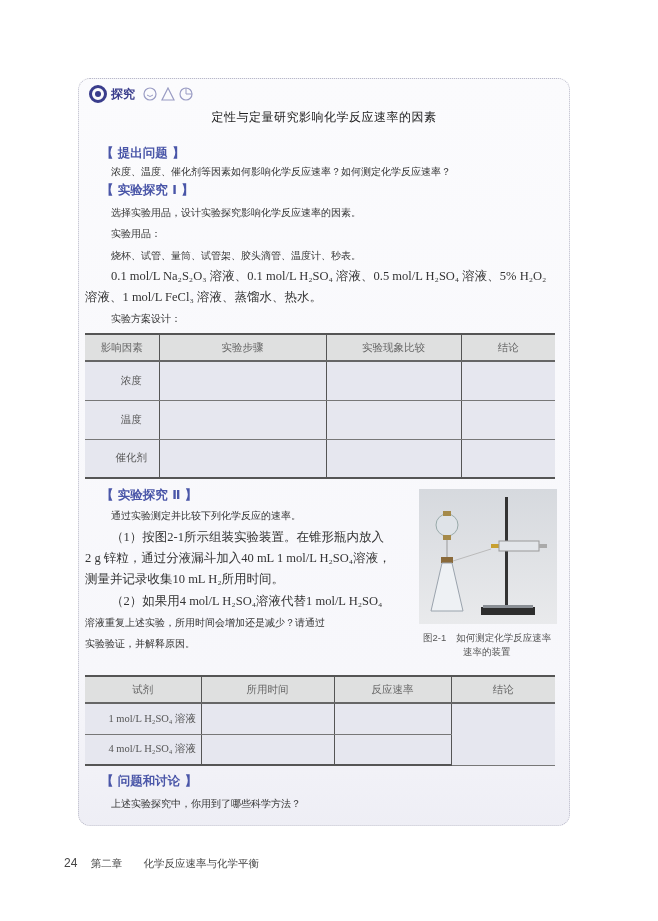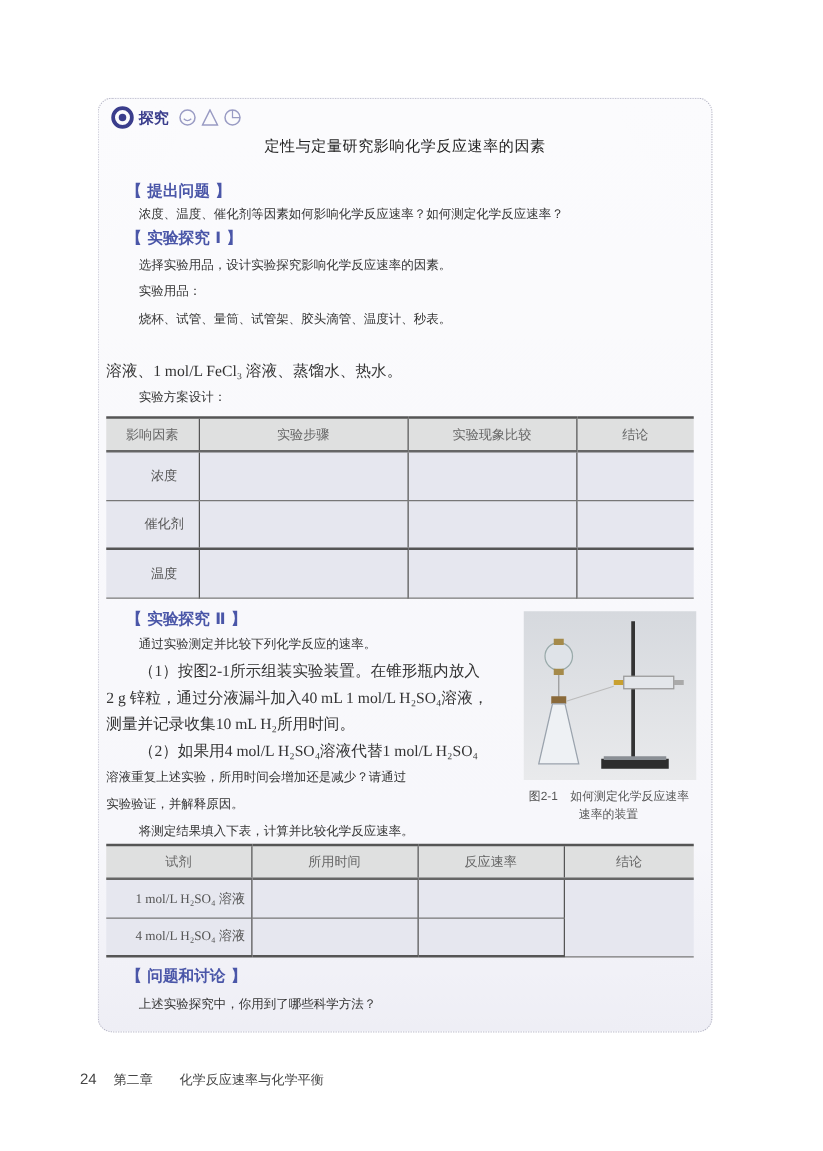--- a/index.html
+++ b/index.html
@@ -64,20 +64,21 @@
 
   <div class="title">定性与定量研究影响化学反应速率的因素</div>
 
   <div class="section-h" style="top:66px">【 提出问题 】</div>
   <div class="para" style="left:32px; top:84px">浓度、温度、催化剂等因素如何影响化学反应速率？如何测定化学反应速率？</div>
 
   <div class="section-h" style="top:103px">【 实验探究 Ⅰ 】</div>
   <div class="para" style="left:32px; top:125px">选择实验用品，设计实验探究影响化学反应速率的因素。</div>
   <div class="para" style="left:32px; top:146px">实验用品：</div>
   <div class="para" style="left:32px; top:168px">烧杯、试管、量筒、试管架、胶头滴管、温度计、秒表。</div>
+  <div class="para chem" style="left:32px; top:189px">0.1 mol/L Na₂S₂O₃ 溶液、0.1 mol/L H₂SO₄ 溶液、0.5 mol/L H₂SO₄ 溶液、5% H₂O₂</div>
   <div class="para chem" style="left:6px; top:210px">溶液、1 mol/L FeCl₃ 溶液、蒸馏水、热水。</div>
   <div class="para" style="left:32px; top:231px">实验方案设计：</div>
 
   <table class="t" style="left:6px; top:254px; width:470px;">
     <colgroup>
         <col style="width:74px">
         <col style="width:167px">
         <col style="width:135px">
         <col style="width:94px">
       </colgroup>
@@ -87,44 +88,43 @@
       <th>实验步骤</th>
       <th>实验现象比较</th>
       <th>结论</th>
     </tr>
     <tr class="row" style="height:39px">
       <td>浓度</td>
       <td></td>
           <td></td>
           <td></td>
     </tr>
-    <tr class="row last" style="height:39px">
-      <td>催化剂</td>
+    <tr class="row" style="height:39px">
+      <td>温度</td>
       <td></td>
           <td></td>
           <td></td>
     </tr>
-    <tr class="row" style="height:39px">
-      <td>温度</td>
+    <tr class="row last" style="height:39px">
+      <td>催化剂</td>
       <td></td>
           <td></td>
           <td></td>
     </tr>
   </tbody>
     </table>
 
   <div class="section-h" style="top:408px">【 实验探究 Ⅱ 】</div>
   <div class="para" style="left:32px; top:428px">通过实验测定并比较下列化学反应的速率。</div>
   <div class="para chem" style="left:32px; top:450px">（1）按图2-1所示组装实验装置。在锥形瓶内放入</div>
   <div class="para chem" style="left:6px; top:471px">2 g 锌粒，通过分液漏斗加入40 mL 1 mol/L H₂SO₄溶液，</div>
   <div class="para chem" style="left:6px; top:492px">测量并记录收集10 mL H₂所用时间。</div>
   <div class="para chem" style="left:32px; top:514px">（2）如果用4 mol/L H₂SO₄溶液代替1 mol/L H₂SO₄</div>
   <div class="para" style="left:6px; top:535px">溶液重复上述实验，所用时间会增加还是减少？请通过</div>
   <div class="para" style="left:6px; top:556px">实验验证，并解释原因。</div>
-  <div class="para" style="left:32px; top:578px">将测定结果填入下表，计算并比较化学反应速率。</div>
 
   <div class="figure">
     <svg width="138" height="135" viewBox="0 0 138 135">
       <rect x="86" y="8" width="3" height="112" fill="#333"></rect>
       <rect x="62" y="118" width="54" height="8" fill="#2d2d2d"></rect>
       <rect x="64" y="116" width="50" height="3" fill="#8a8f95"></rect>
       <circle cx="28" cy="36" r="11" fill="#dfe3e8" stroke="#9aa" stroke-width="1"></circle>
       <rect x="24" y="22" width="8" height="5" fill="#a58a4a"></rect>
       <rect x="24" y="46" width="8" height="5" fill="#a58a4a"></rect>
       <line x1="28" y1="51" x2="28" y2="70" stroke="#999" stroke-width="1"></line>

